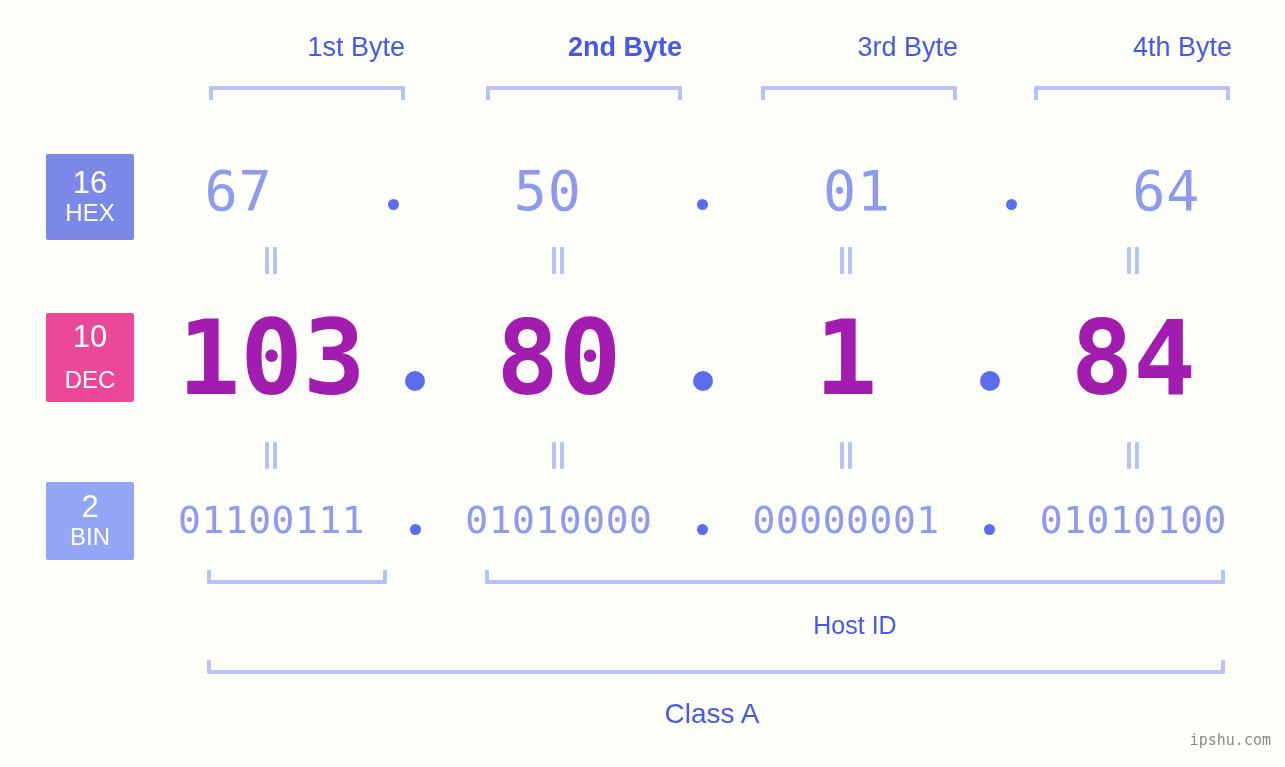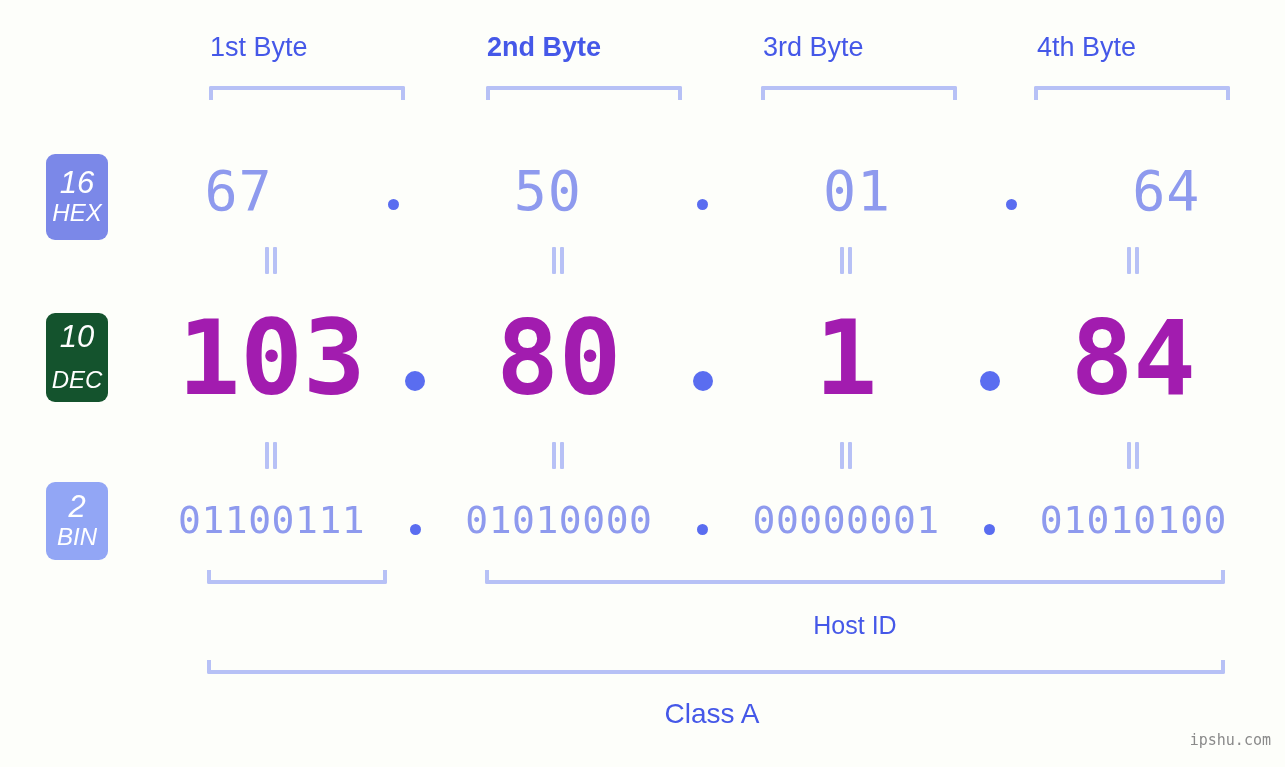--- a/index.html
+++ b/index.html
@@ -18,21 +18,21 @@
   .canvas {
     position: relative;
     width: 1285px;
     height: 767px;
   }
 
   
   .byte-label {
     position: absolute;
     top: 32px;
-    text-align: left;
+    text-align: right;
     font-size: 27px;
     color: #4558e8;
     font-family: "Liberation Sans", sans-serif;
     letter-spacing: 0px;
     white-space: nowrap;
   }
 
   
   .bracket-down {
     position: absolute;
@@ -48,45 +48,44 @@
     border-top: none;
     height: 14px;
     box-sizing: border-box;
     border-radius: 0 0 2px 2px;
   }
 
   
   .badge {
     position: absolute;
     left: 46px;
-    width: 62px;
-    border-radius: 9px;
+    width: 88px;
+    border-radius: 2px;
     color: #ffffff;
     text-align: center;
     box-sizing: border-box;
     display: flex;
     flex-direction: column;
     align-items: center;
     justify-content: center;
     line-height: 1;
-    font-style: italic;
   }
   .badge .num {
     font-size: 31px;
     font-family: "Liberation Sans", sans-serif;
     line-height: 1.05;
   }
   .badge .nm {
     font-size: 24px;
     font-family: "Liberation Sans", sans-serif;
     line-height: 1.15;
     margin-top: 0;
   }
   #badge-hex { top: 154px; height: 86px; background: #7b88e8; }
-  #badge-dec { top: 313px; height: 89px; background: #14532d; gap: 13px; }
+  #badge-dec { top: 313px; height: 89px; background: #ec4899; gap: 13px; }
   #badge-bin { top: 482px; height: 78px; background: #92a6f5; }
 
   
   .row {
     position: absolute;
     left: 150px;
     width: 1105px;
     display: flex;
     align-items: center;
   }

